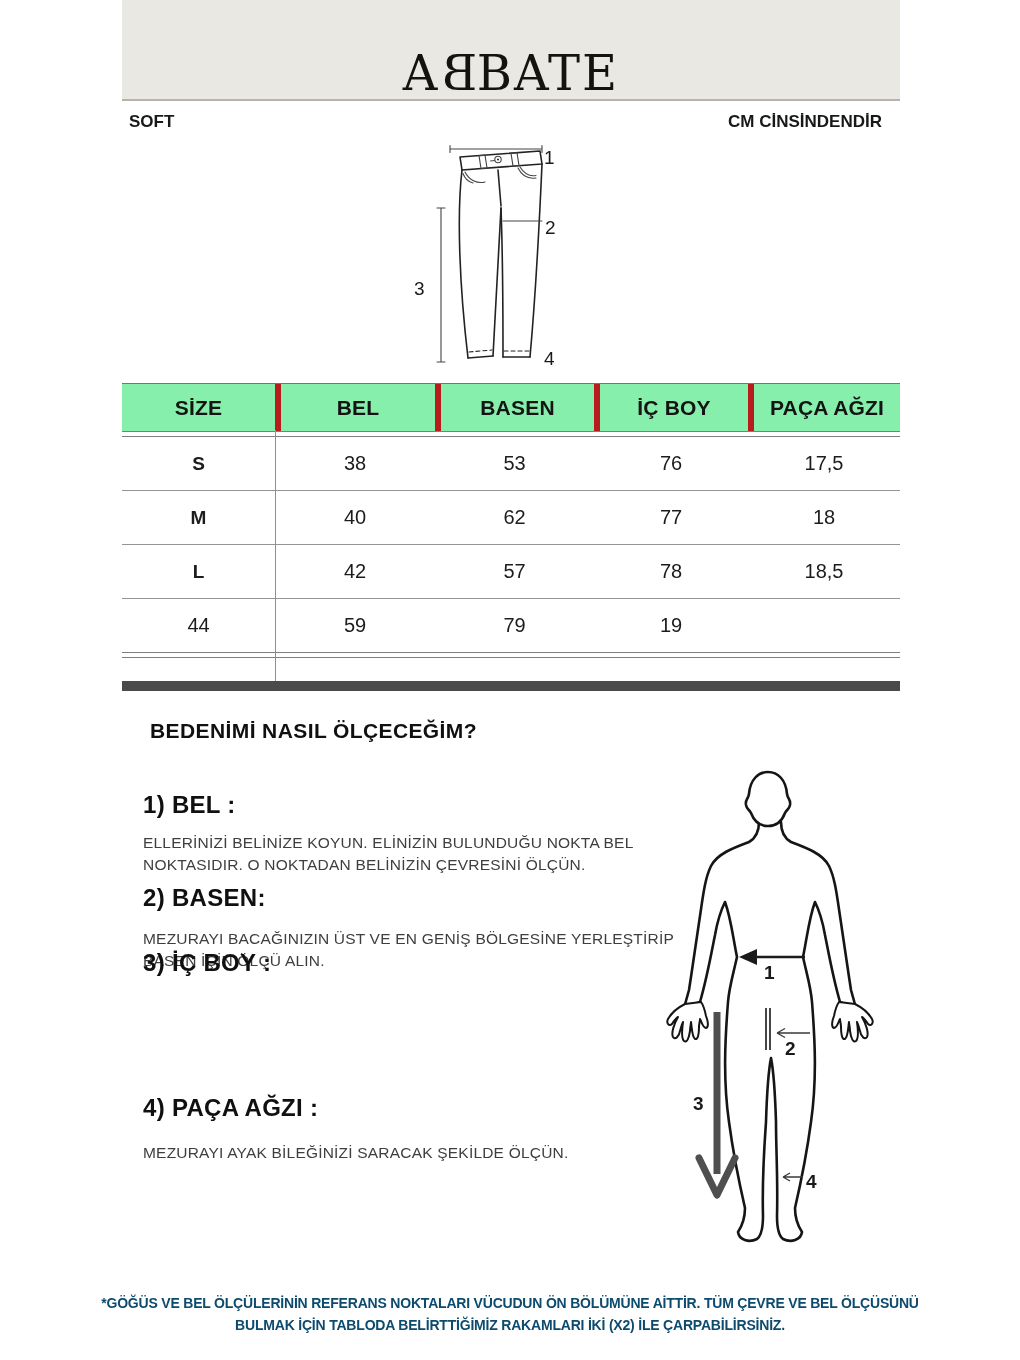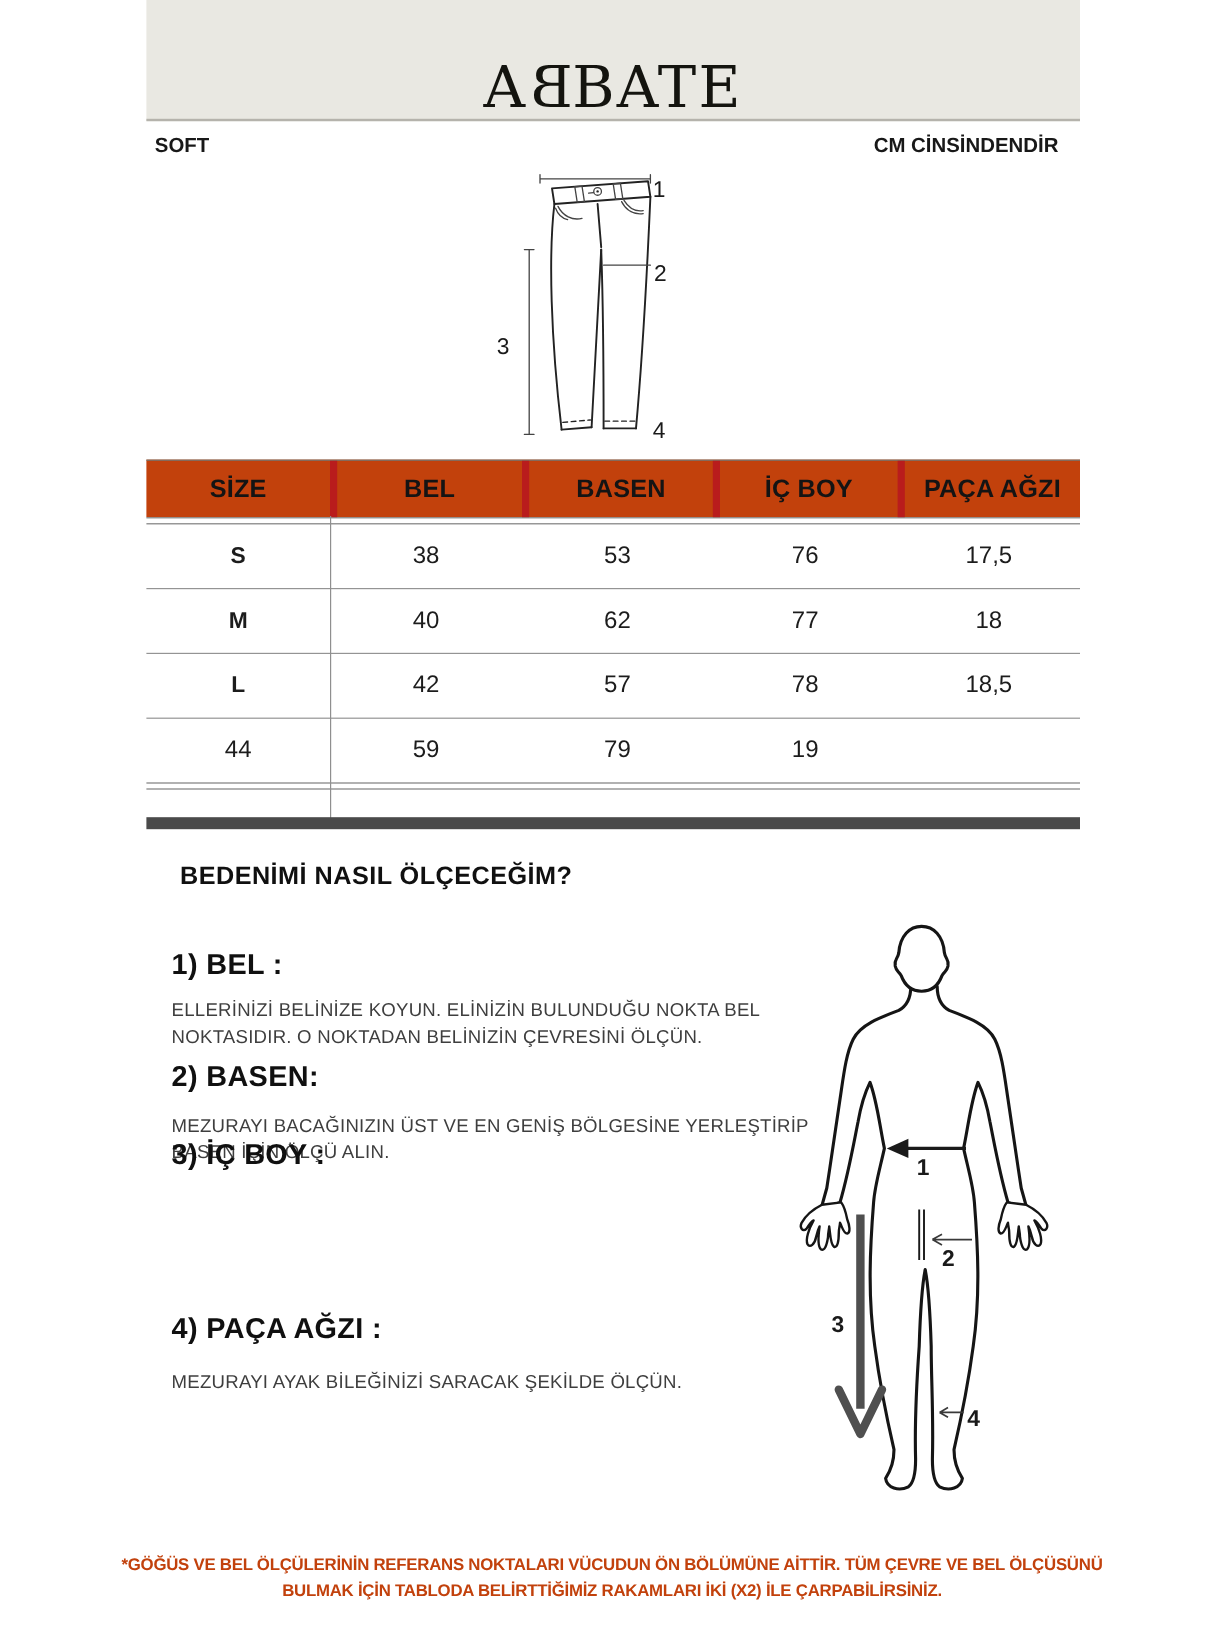--- a/index.html
+++ b/index.html
@@ -24,21 +24,21 @@
   .sketch{stroke:#222;fill:none;stroke-width:1.6;stroke-linecap:round;stroke-linejoin:round;}
   .thin{stroke:#444;stroke-width:1.1;}
   .dash{stroke-dasharray:4 3;stroke-width:1.1;}
   .diag-num{font-family:"Liberation Sans",sans-serif;font-size:19px;fill:#1a1a1a;}
   .fig-num{font-family:"Liberation Sans",sans-serif;font-size:19px;font-weight:700;fill:#1a1a1a;}
   .outline{stroke:#151515;stroke-width:2.6;fill:#ffffff;stroke-linejoin:round;stroke-linecap:round;}
 
   
   .size-table{position:absolute;left:122px;top:383px;width:778px;}
   .thead{display:grid;grid-template-columns:153px 160px 159px 154px 152px;height:47px;
-         background:#c2410c;border-top:1px solid #77756f;}
+         background:#86efac;border-top:1px solid #77756f;}
   .th{display:flex;align-items:center;justify-content:center;font-weight:700;font-size:21px;
       letter-spacing:.2px;color:#141414;}
   .th + .th{border-left:6px solid #b91c1c;}
   .dline{height:4px;border-top:1px solid #7e7e7e;border-bottom:1px solid #7e7e7e;}
   .trow{display:grid;grid-template-columns:153px 160px 159px 154px 152px;height:53px;}
   .trow.sep{border-bottom:1px solid #949494;}
   .td{display:flex;align-items:center;justify-content:center;font-size:20px;color:#1c1c1c;}
   .td.sz{font-weight:700;font-size:19px;}
   .vdivider{position:absolute;left:153px;top:47px;width:1px;height:252px;background:#8f8f8f;}
 
@@ -50,21 +50,21 @@
   .sec-h{position:absolute;left:143px;font-size:24px;font-weight:700;letter-spacing:.3px;color:#101010;}
   .sec-p{position:absolute;left:143px;width:545px;font-size:15.5px;line-height:1.42;
          letter-spacing:.2px;color:#3e3e3e;white-space:pre-line;}
   .h1{top:791px;} .p1{top:832px;}
   .h2{top:884px;} .p2{top:928px;}
   .h3{top:949px;} .p3{top:1044px;}
   .h4{top:1094px;} .p4{top:1142px;}
 
   
   .footer{position:absolute;left:90px;top:1292px;width:840px;text-align:center;font-size:14px;
-          font-weight:700;line-height:1.6;letter-spacing:-.2px;color:#c2410c;white-space:pre-line;}
+          font-weight:700;line-height:1.6;letter-spacing:-.2px;color:#0c4a6e;white-space:pre-line;}
 </style>
 </head>
 <body>
 
 <div class="page">
 
   <div class="band">
     <div class="logo"><span>A</span><span class="mirror">B</span><span>BATE</span></div>
   </div>
 

